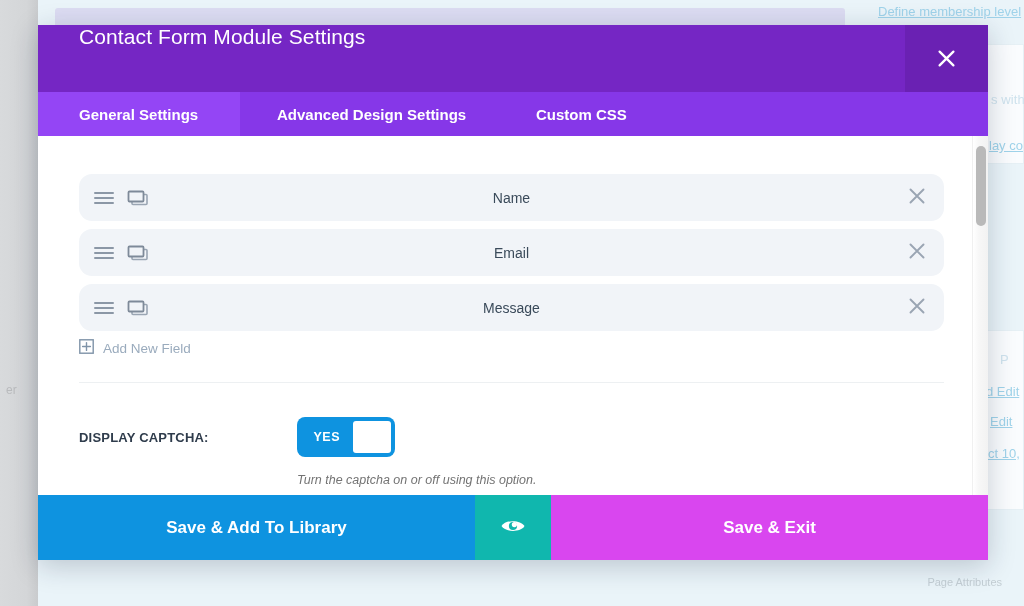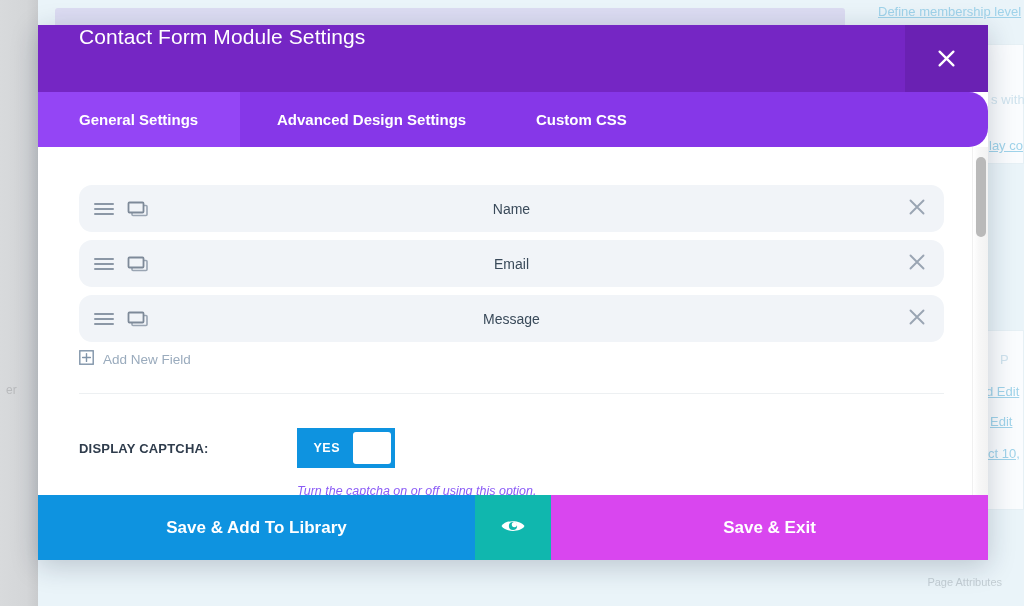--- a/index.html
+++ b/index.html
@@ -102,26 +102,25 @@
     background: #6a21b3;
     border: none;
     cursor: pointer;
     display: flex;
     align-items: center;
     justify-content: center;
   }
   .modal-close svg { display: block; }
 
   .tabbar {
-    height: 55px;
+    height: 44px;
     background: #8637e8;
     display: flex;
     align-items: stretch;
     flex: 0 0 auto;
-    border-radius: 19px;
   }
   .tab {
     display: flex;
     align-items: center;
     color: #ffffff;
     font-size: 15px;
     font-weight: 600;
     cursor: pointer;
     white-space: nowrap;
     background: transparent;
@@ -217,21 +216,21 @@
     font-size: 13px;
     font-weight: 700;
     color: #2f3c4c;
     letter-spacing: .2px;
     width: 218px;
     flex: 0 0 auto;
   }
   .toggle {
     width: 98px; height: 40px;
     background: #0e93e0;
-    border-radius: 0;
+    border-radius: 8px;
     display: flex;
     align-items: center;
     padding: 4px;
     cursor: pointer;
     border: none;
     position: relative;
   }
   .toggle-text {
     color: #ffffff;
     font-size: 12.5px;
@@ -243,21 +242,21 @@
   .toggle-knob {
     width: 40px; height: 32px;
     background: #ffffff;
     border-radius: 3px;
   }
   .captcha-hint {
     margin-top: 16px;
     margin-left: 218px;
     font-size: 12.5px;
     font-style: italic;
-    color: #8b5cf6;
+    color: #737373;
   }
 
   
   .modal-scrollbar {
     position: absolute;
     top: 0; right: 0;
     width: 16px;
     height: 100%;
     background: linear-gradient(to right,#ffffff 0%,#f7f7f7 40%,#f2f2f2 100%);
     border-left: 1px solid #f0f0f0;

